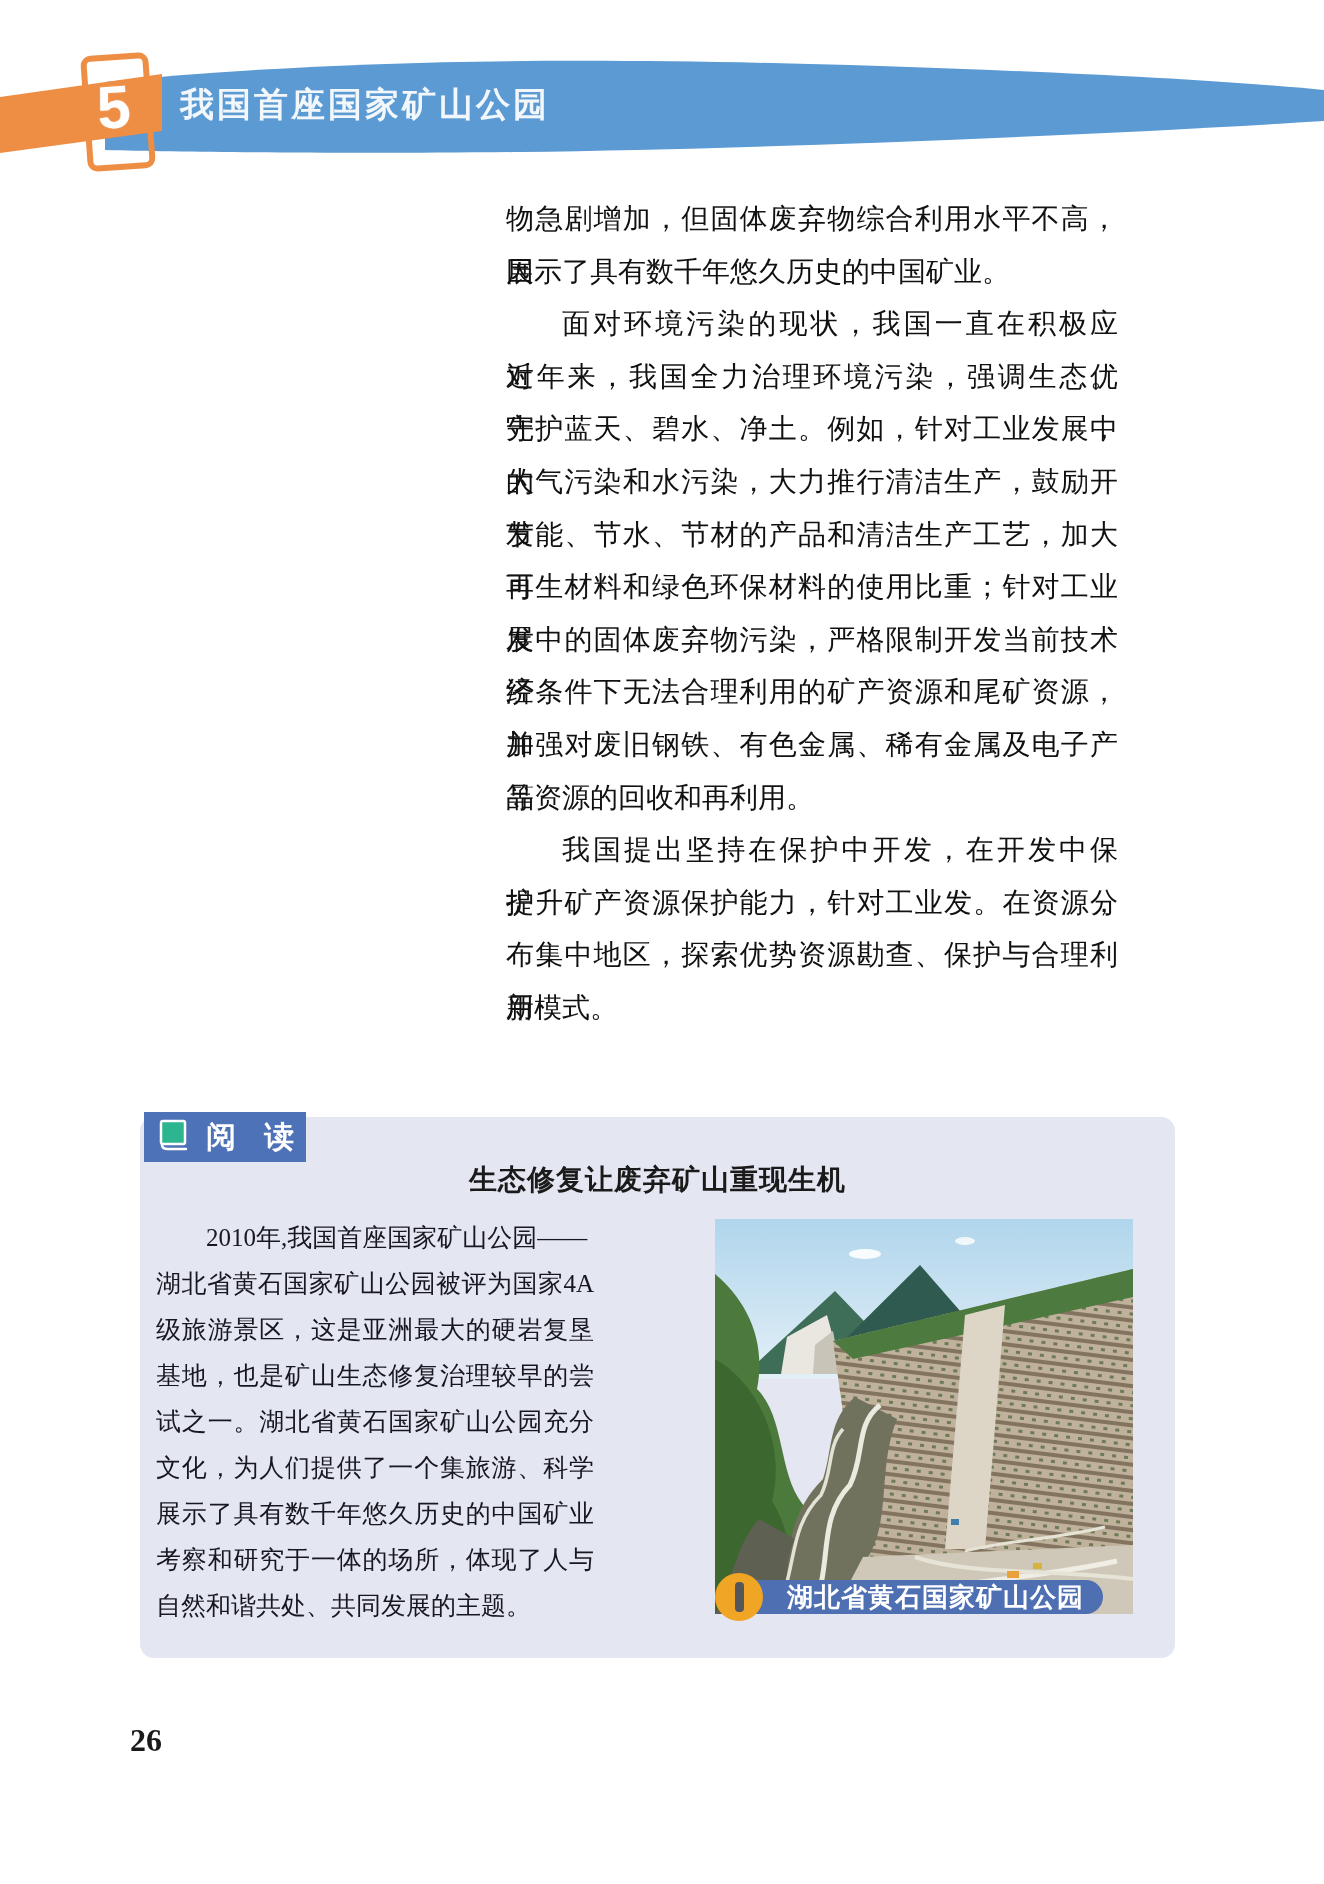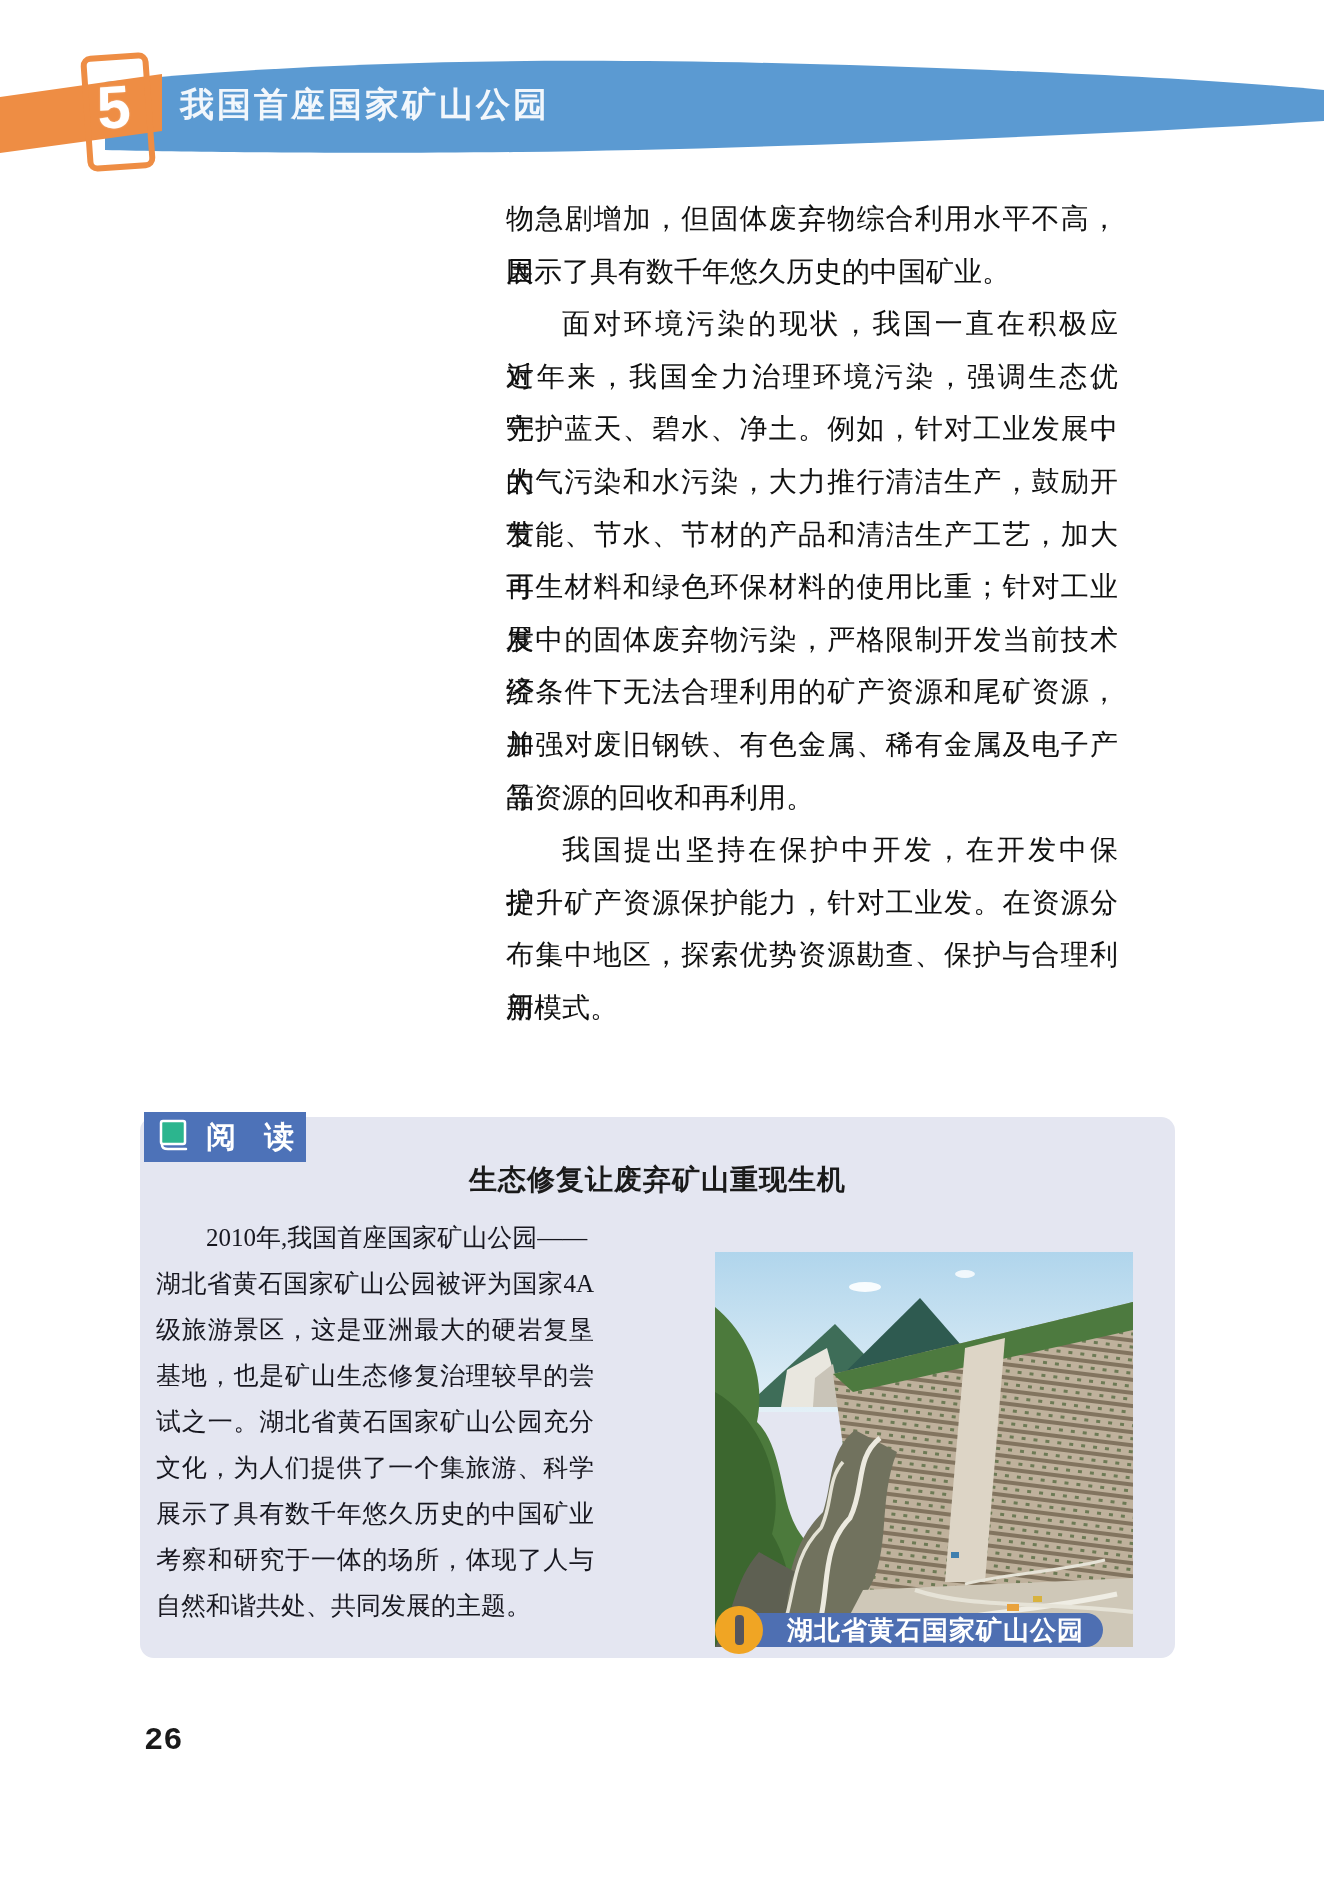--- a/index.html
+++ b/index.html
@@ -63,42 +63,41 @@
   }
   .rline{height:46px;line-height:46px;text-align:justify;white-space:nowrap;}
   .rline.fill{white-space:normal;text-align-last:justify;}
   .rline.end{white-space:normal;text-align-last:left;}
   .rline.indent{text-indent:2em;}
 
   
   .photo{
     position:absolute;left:575px;top:102px;width:418px;height:395px;
     border-radius:2px;
-    margin-top:33px;
   }
   .photo svg.photo-art{position:absolute;left:0;top:0;width:418px;height:395px;}
   .photo-caption-bar{
     position:absolute;left:30px;top:361px;width:358px;height:34px;
     background:var(--caption-blue);border-radius:4px 17px 17px 4px;
     color:#ffffff;font-size:26px;font-weight:bold;letter-spacing:1px;
     line-height:34px;padding-left:42px;box-sizing:border-box;white-space:nowrap;
   }
   .figure-marker{
     position:absolute;left:0px;top:354px;width:48px;height:48px;border-radius:50%;
     background:var(--marker-orange);
   }
   .figure-marker i{
     position:absolute;left:20px;top:9px;width:9px;height:30px;border-radius:4px;
     background:#55555c;
   }
 
   
   .page-number{
-    position:absolute;left:144px;top:1722px;
-    font-family:Liberation Mono, monospace;
+    position:absolute;left:130px;top:1722px;
+    font-family:Liberation Serif, serif;
     font-size:32px;font-weight:bold;color:#1a1a1a;
   }
 </style>
 </head>
 <body>
 
 <div class="page">
 
   <div class="header">
     <svg width="1324" height="200" viewBox="0 0 1324 200">

